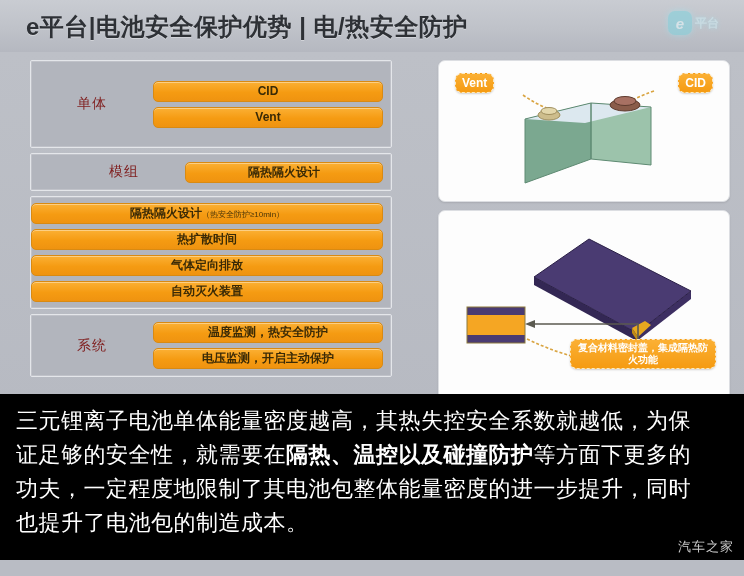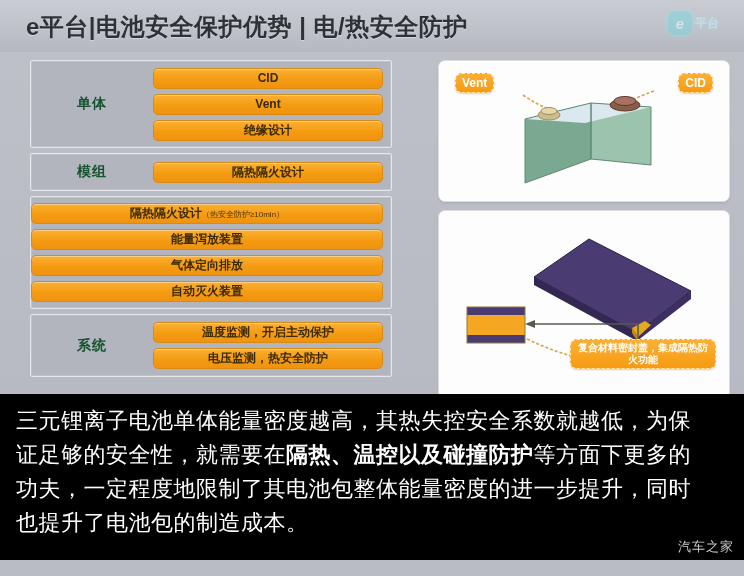--- a/index.html
+++ b/index.html
@@ -54,21 +54,21 @@
     border:1px solid #e4e6ea;
     border-radius:2px;
     margin-bottom:5px;
     display:flex;
     align-items:center;
     box-shadow:inset 0 0 0 1px rgba(255,255,255,.18);
   }
   .group-label{
     width:122px;flex:0 0 122px;
     text-align:center;
-    font-size:14px;color:#14532d;font-weight:bold;
+    font-size:14px;color:#7f1d1d;font-weight:normal;
     letter-spacing:1px;
   }
   .group-items{
     flex:1 1 auto;
     padding:7px 8px 7px 0;
     display:flex;flex-direction:column;gap:5px;
   }
   .pill{
     height:19px;line-height:19px;
     background:linear-gradient(180deg,#fbb034 0%,#f59b12 55%,#ef9310 100%);
@@ -153,47 +153,46 @@
 
   <div class="body-area">
 
     <div class="left-col">
 
       <div class="group" style="height:86px;">
         <div class="group-label">单体</div>
         <div class="group-items">
           <div class="pill"><span>CID</span></div>
           <div class="pill"><span>Vent</span></div>
-          <div class="pill"><span>绝缘设计</span></div>
-        </div>
-      </div>
-
-      <div class="group" style="height:36px;">
+        </div>
+      </div>
+
+      <div class="group" style="height:36px;padding-left:32px;">
         <div class="group-label">模组</div>
         <div class="group-items">
           <div class="pill"><span>隔热隔火设计</span></div>
         </div>
       </div>
 
       <div class="group" style="height:111px;">
         <div class="group-items">
           <div class="pill">
             <span>隔热隔火设计</span><span class="sub">（热安全防护≥10min）</span>
           </div>
-          <div class="pill"><span>能量泻放装置</span></div>
+          <div class="pill"><span>热扩散时间</span></div>
           <div class="pill"><span>气体定向排放</span></div>
           <div class="pill"><span>自动灭火装置</span></div>
         </div>
       </div>
 
       <div class="group" style="height:61px;">
         <div class="group-label">系统</div>
         <div class="group-items">
-          <div class="pill"><span>温度监测，开启主动保护</span></div>
-          <div class="pill"><span>电压监测，热安全防护</span></div>
+          <div class="pill"><span>温度监测，热安全防护</span></div>
+          <div class="pill"><span>电压监测，开启主动保护</span></div>
         </div>
       </div>
 
     </div>
 
     <div class="right-col">
 
       <div class="pic-card" id="pic-cell">
         <svg width="292" height="140" viewBox="0 0 292 140">
 

